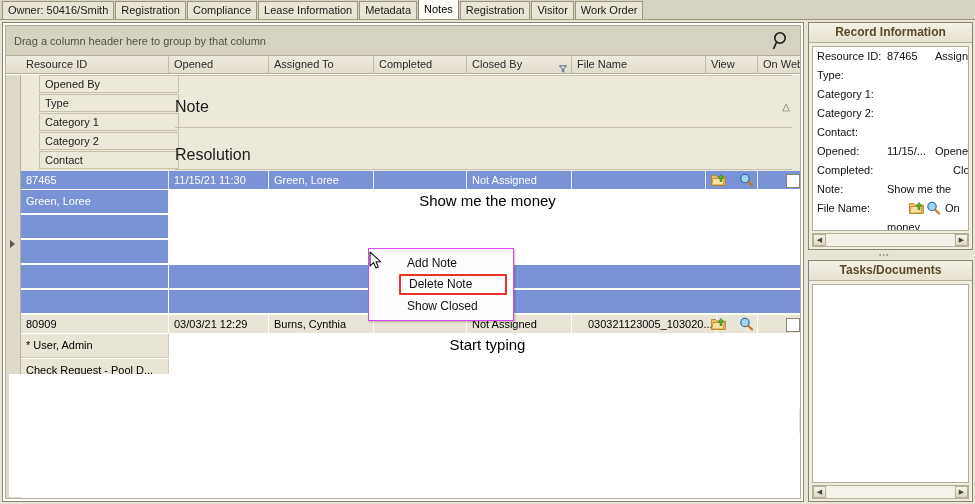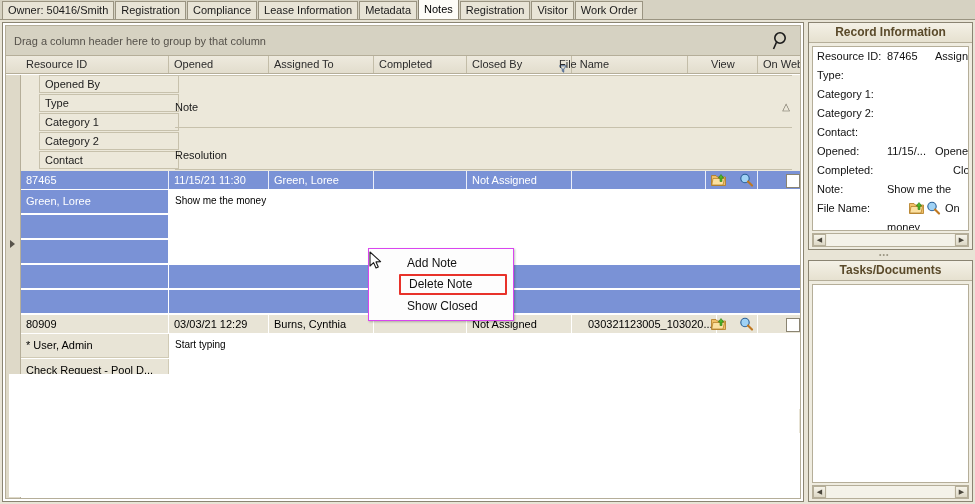--- a/index.html
+++ b/index.html
@@ -157,21 +157,21 @@
     border: 1px solid #c7c1ac;
     box-sizing: border-box;
     padding-left: 5px;
     font-size: 11px;
     color: #1a1a1a;
     white-space: nowrap;
   }
   .hd-val {
     position: absolute; left: 154px;
     height: 18px; line-height: 18px;
-    font-size: 11px;
+    font-size: 16px;
     color: #1a1a1a;
     white-space: nowrap;
   }
   .hd-divider {
     position: absolute; left: 154px; right: 8px;
     height: 1px; background: #c7c1ac;
   }
   .hd-triangle {
     position: absolute; right: 10px; top: 26px;
     font-size: 10px; color: #6f6a5c;
@@ -216,23 +216,24 @@
   .sub-lbl.cream {
     background: #e8e4d6;
     color: #000;
     border-bottom: 1px solid #d0cab5;
     border-right: 1px solid #d0cab5;
   }
   .sub-val {
     position: absolute; left: 148px; top: 0;
     right: 0; height: 24px; line-height: 22px;
     padding-left: 6px;
-    font-size: 10px;
-    box-sizing: border-box;
-    white-space: nowrap;
+    font-size: 15px;
+    box-sizing: border-box;
+    white-space: nowrap;
+    text-align: center;
   }
   .sub-val.white { background: #fff; color: #000; }
   .sub-val.blue  { background: #7a92d6; color: #fff; border-bottom: 1px solid #fff;}
   .sub-val.cream { background: #e8e4d6; color: #000; }
 
   .checkbox {
     position: absolute;
     width: 12px; height: 12px;
     background: #fff;
     border: 1px solid #8a8472;
@@ -402,21 +403,21 @@
       </div>
 
       <div class="colheaders" id="colheaders">
           <div class="ch" style="left: 15px; width: 148px;"><span>Resource ID</span></div>
           <div class="ch" style="left: 163px; width: 100px;"><span>Opened</span></div>
           <div class="ch" style="left: 263px; width: 105px;"><span>Assigned To</span></div>
           <div class="ch" style="left: 368px; width: 93px;"><span>Completed</span></div>
           <div class="ch" style="left: 461px; width: 105px;"><span>Closed By</span><span class="funnel"><svg width="8" height="8" viewBox="0 0 8 8">
                 <path d="M0.5 0.8 L7.5 0.8 L4.7 4 L4.7 7.2 L3.3 6.2 L3.3 4 Z" fill="none" stroke="#3a5a8a" stroke-width="0.9"></path>
               </svg></span></div>
-          <div class="ch" style="left: 548px; width: 134px;"><span>File Name</span></div>
+          <div class="ch" style="left: 566px; width: 134px;"><span>File Name</span></div>
           <div class="ch" style="left: 700px; width: 52px;"><span>View</span></div>
           <div class="ch" style="left: 752px; width: 59px;"><span>On Web</span></div>
         </div>
 
       <div class="gutter">
         <div class="gutter-arrow"></div>
       </div>
 
       <div class="rows">
 

